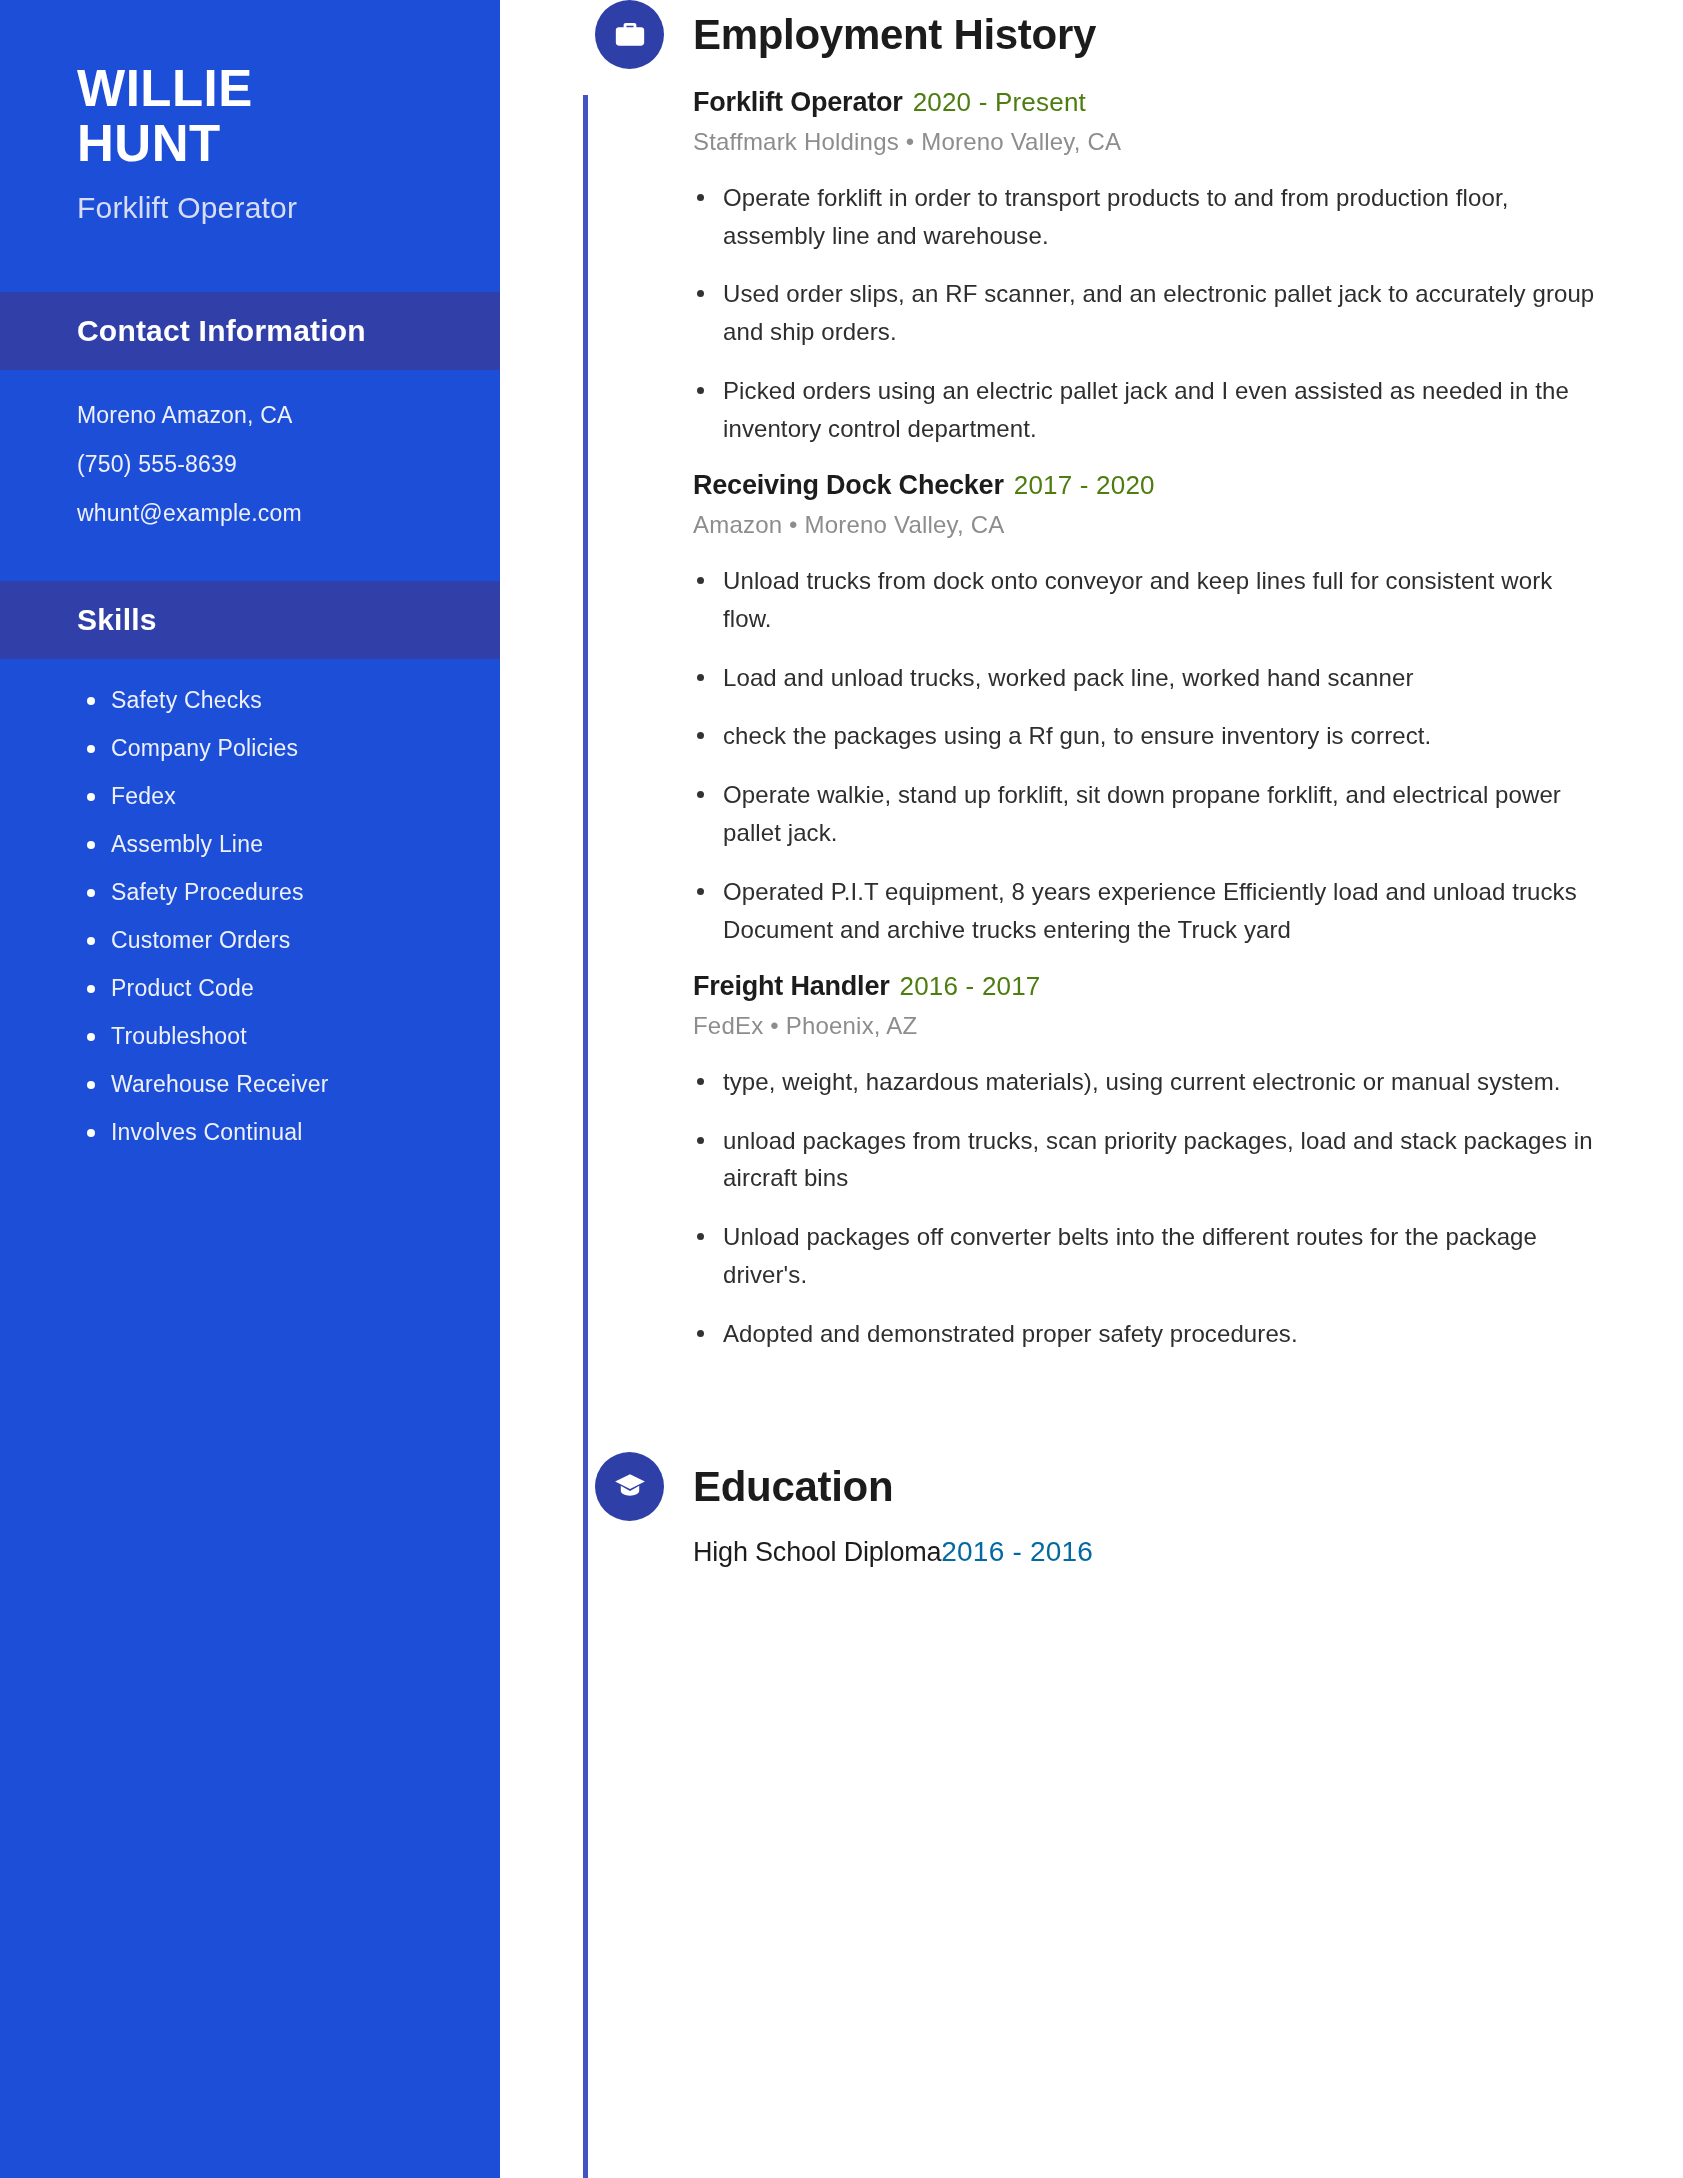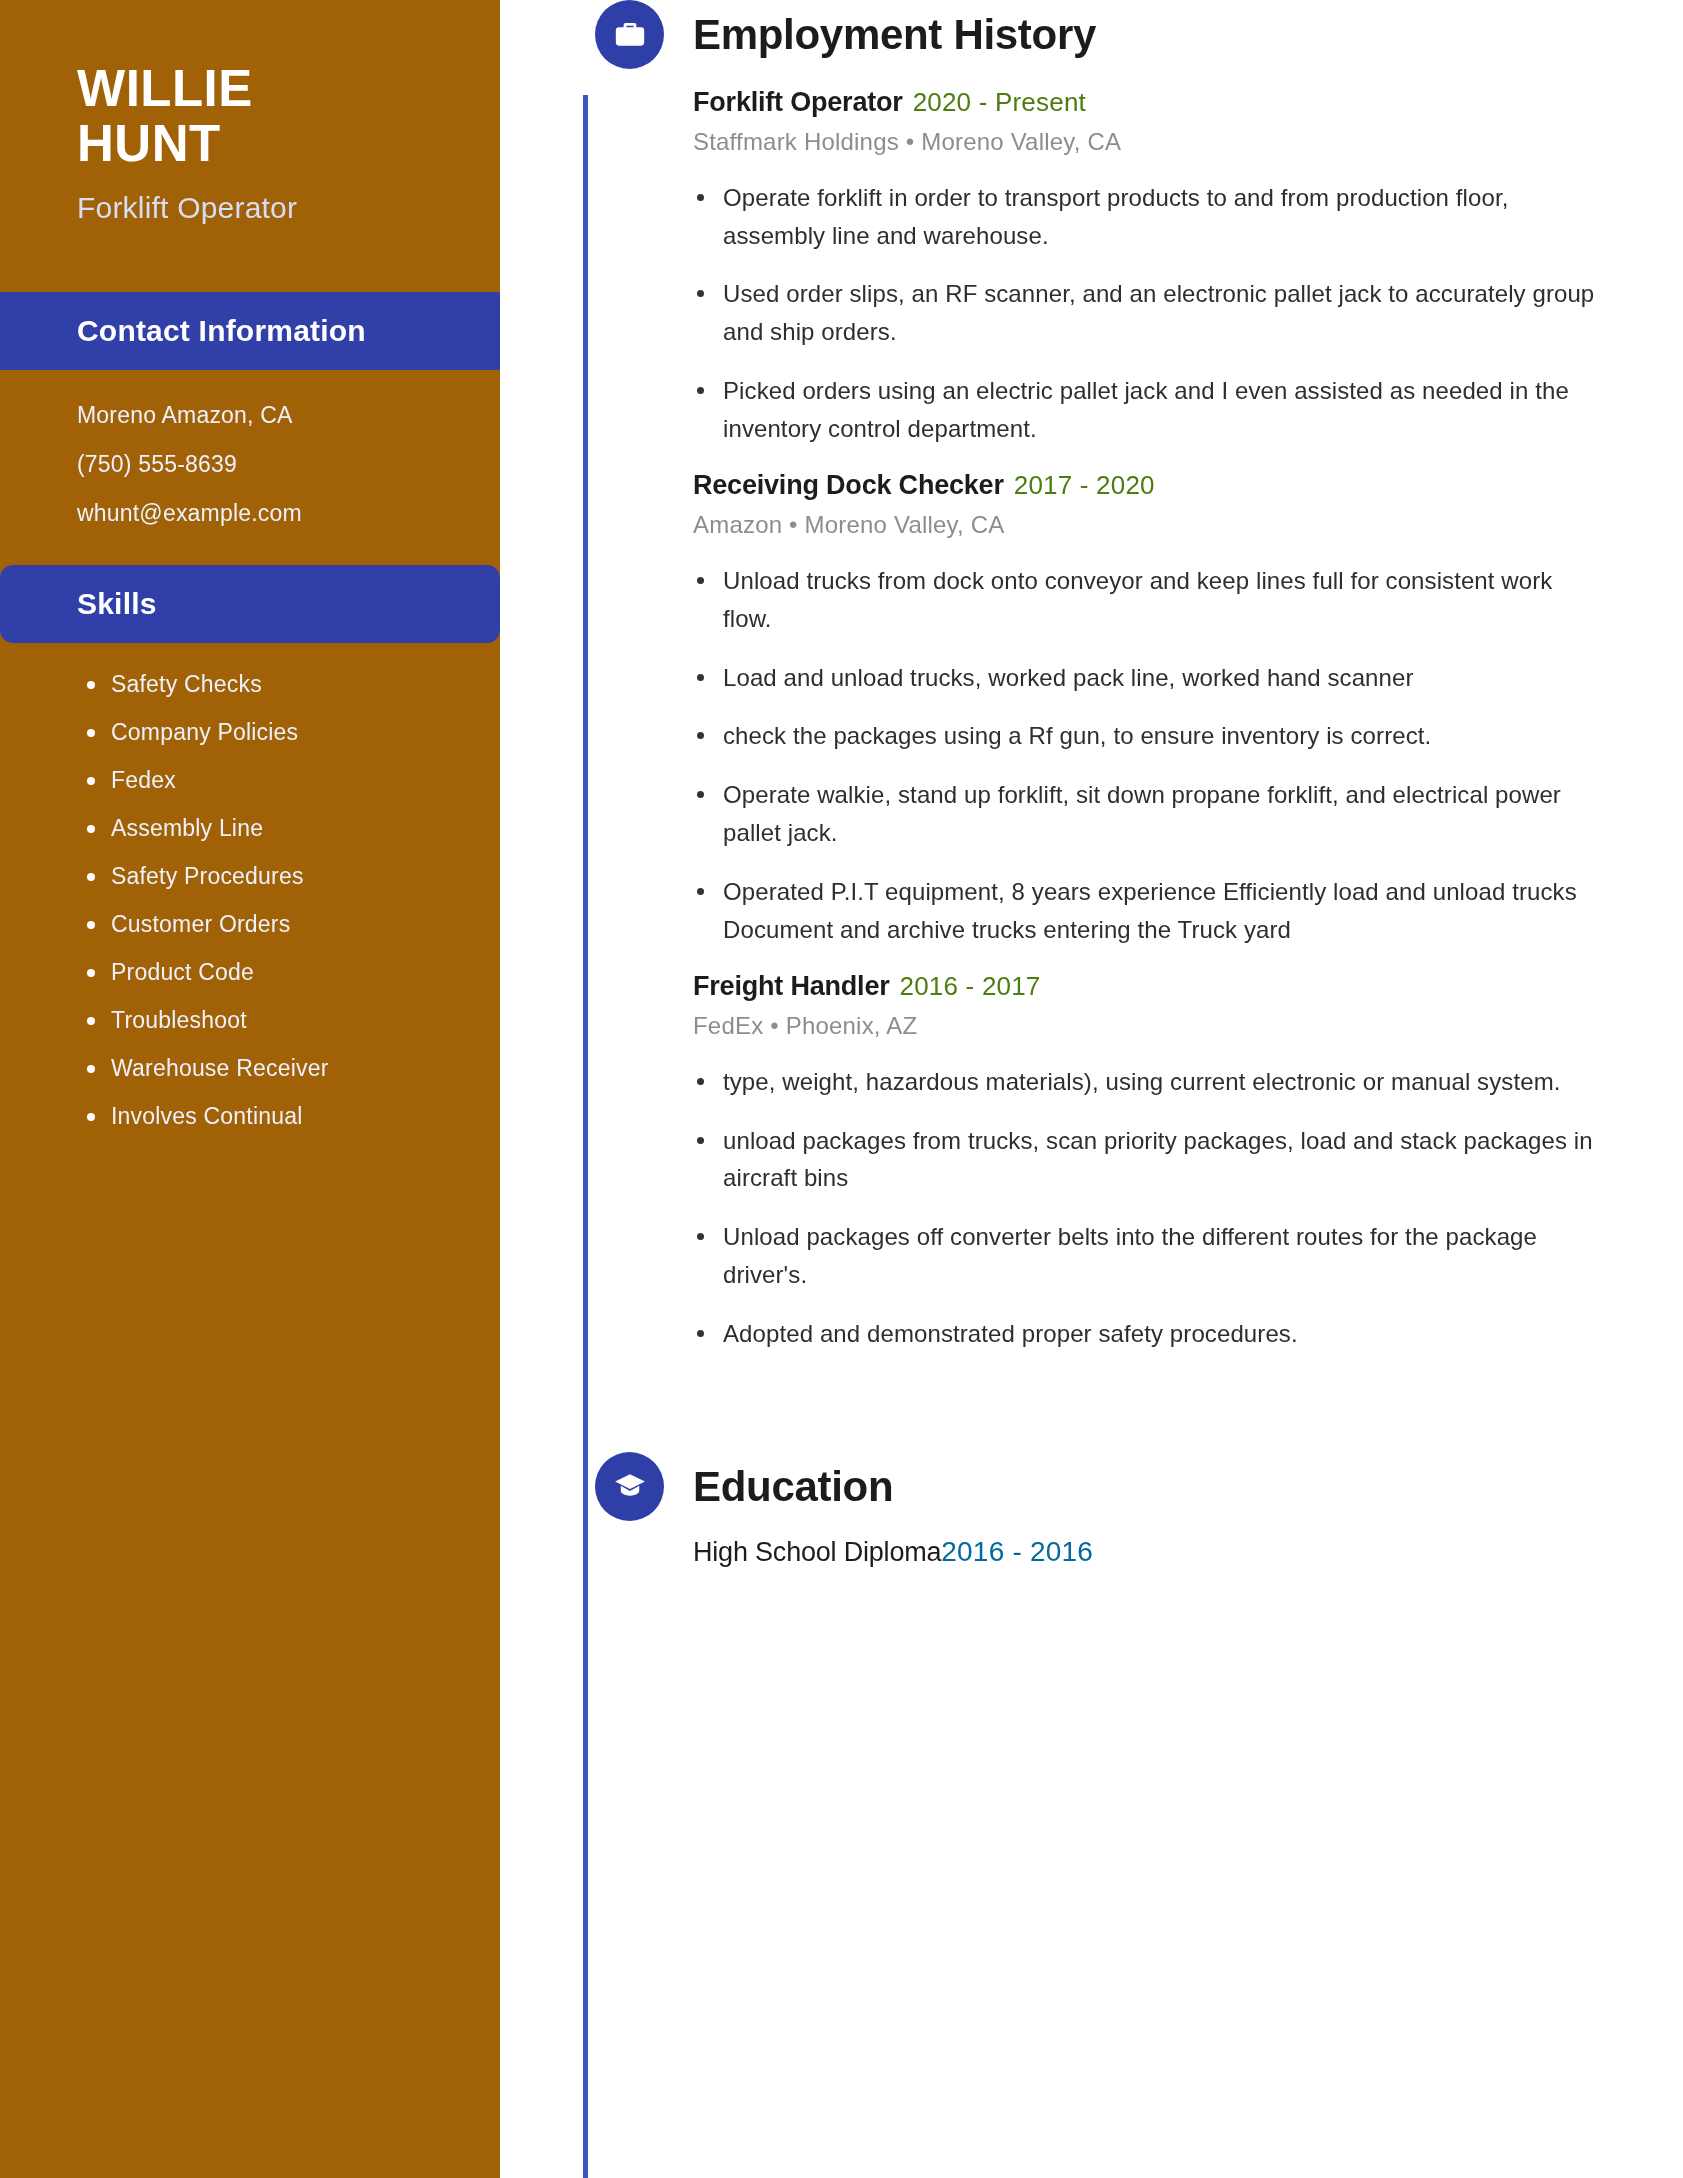--- a/index.html
+++ b/index.html
@@ -11,21 +11,21 @@
     position:relative;
     overflow:hidden;
   }
 
   .page { position:relative; width:1683px; height:2178px; display:flex; }
 
   
   .sidebar {
     width:500px;
     flex:0 0 500px;
-    background:#a16207;
+    background:#1d4ed8;
     color:#ffffff;
     position:relative;
   }
   .name-block { padding:61px 0 0 77px; }
   .name-line {
     font-size:51px;
     font-weight:bold;
     letter-spacing:0.5px;
     line-height:1.08;
     color:#ffffff;
@@ -41,21 +41,21 @@
     background:#3040a8;
     padding:22px 11px 22px 77px;
   }
   .sb-band-title {
     font-size:30px;
     font-weight:bold;
     color:#ffffff;
     letter-spacing:0.2px;
   }
   #contact-band { margin-top:67px; }
-  #skills-band  { margin-top:0;border-radius:13px; }
+  #skills-band  { margin-top:16px; }
   .contact-body { padding:34px 0 40px 77px; }
   .contact-line {
     font-size:23px;
     color:#eef1fb;
     line-height:1.0;
     margin-bottom:26px;
     letter-spacing:0.2px;
   }
   .contact-line:last-child { margin-bottom:0; }
   .skills-body { padding:30px 0 0 0; list-style:none; }

